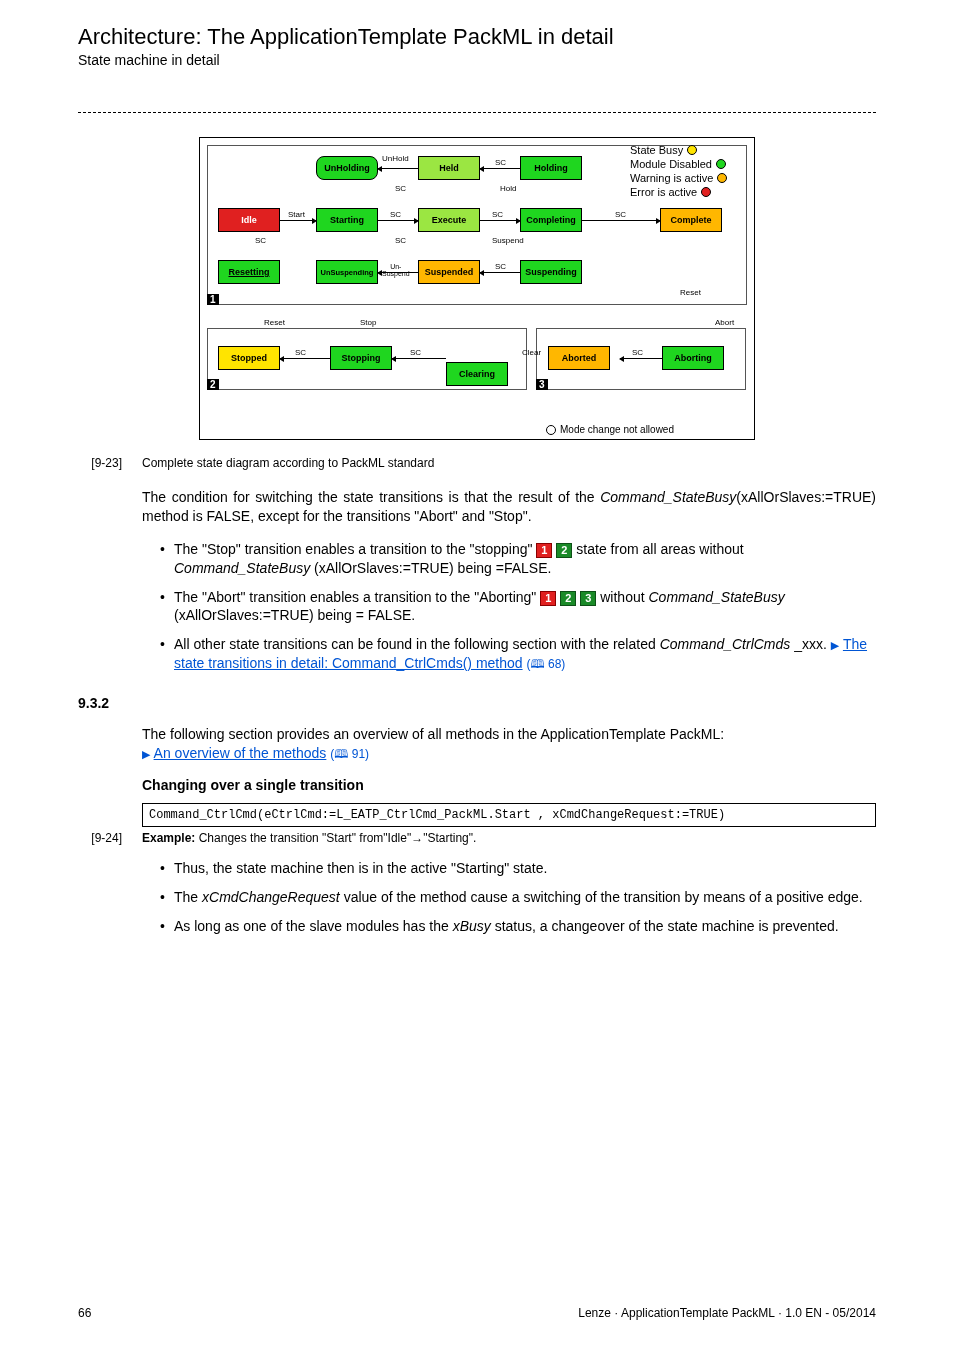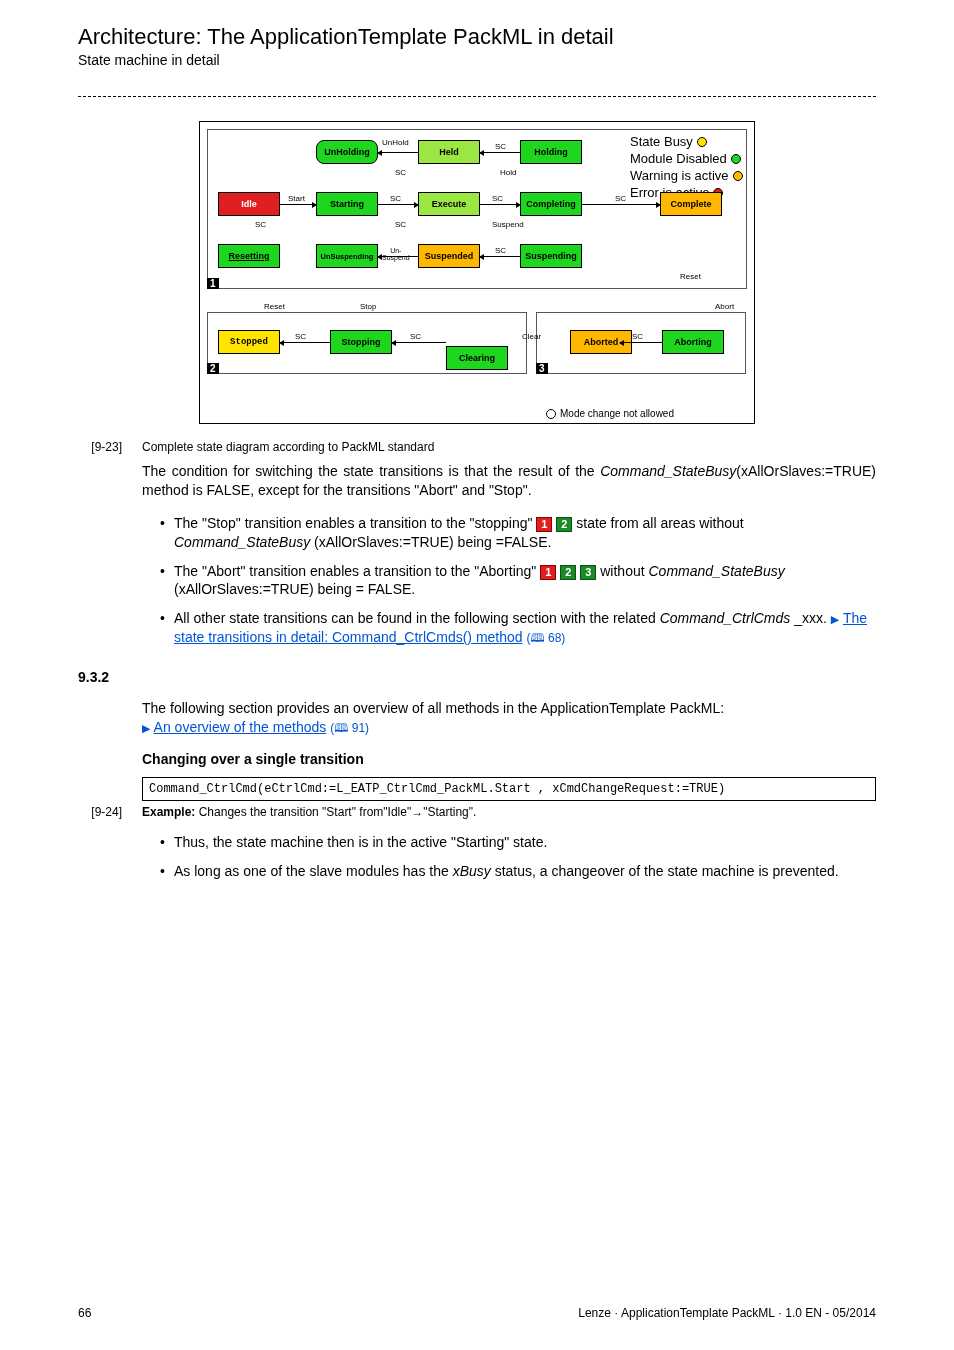--- a/index.html
+++ b/index.html
@@ -6,21 +6,21 @@
   body {
     font-family: "Segoe UI", "Myriad Pro", Arial, sans-serif;
     width: 954px;
     height: 1350px;
     background: #fff;
     color: #000;
     position: relative;
     padding: 24px 78px 0 78px;
   }
   .page-title { font-size: 22px; font-weight: 400; margin-bottom: 2px; }
-  .page-subtitle { font-size: 14px; margin-bottom: 28px; }
+  .page-subtitle { font-size: 14px; margin-bottom: 44px; }
   .dashed-rule {
     border: none;
     border-top: 1.2px dashed #000;
     margin: 0 0 24px 0;
     letter-spacing: 2px;
   }
   .diagram-wrap { text-align: center; }
   .diagram {
     display: inline-block;
     width: 556px;
@@ -40,30 +40,30 @@
     font-size: 9px; font-weight: bold;
     display: flex; align-items: center; justify-content: center;
     border: 1px solid #000;
   }
   .green { background:#1fd61f; }
   .ygrn { background:#9be642; }
   .orange { background:#ffb700; }
   .yellow { background:#ffe400; }
   .red { background:#e02020; color:#fff; }
   .llab { position:absolute; font-size:8px; color:#000; }
-  .legend { position:absolute; right:6px; top:12px; width:118px; font-size:13px; }
+  .legend { position:absolute; right:6px; top:6px; width:118px; font-size:11px; }
   .legend div { display:flex; align-items:center; gap:4px; margin-bottom:2px; }
   .circ { width:10px; height:10px; border:1px solid #000; border-radius:50%; }
   .c1 { background:#ffe400; } .c2 { background:#1fd61f; } .c3 { background:#ffb700;} .c4 { background:#e02020;}
   .modechg { position:absolute; bottom:4px; right:80px; font-size:10px; display:flex; align-items:center; gap:4px;}
   .arrow { position:absolute; height:0; border-top:1px solid #000; }
   .arrow:after { content:''; position:absolute; right:-1px; top:-3px; border-left:5px solid #000; border-top:3px solid transparent; border-bottom:3px solid transparent;}
   .arrowL:after { left:-1px; right:auto; border-left:none; border-right:5px solid #000;}
 
-  .caption-row { display:flex; gap:20px; font-size:12px; margin-bottom:8px; }
+  .caption-row { display:flex; gap:20px; font-size:12px; margin-bottom:18px; }
   .caption-key { width:44px; text-align:right; }
   .caption-txt { flex:1; }
 
   .body-text { font-size: 14px; text-align: justify; margin-left: 64px; margin-bottom: 14px; line-height: 1.35; }
   .bullets { margin-left: 82px; margin-bottom: 22px; font-size:14px; }
   .bullets li { list-style: none; position: relative; padding-left: 14px; margin-bottom: 10px; line-height:1.35; }
   .bullets li:before { content:"•"; position:absolute; left:0; top:0; }
   .num-badge { display:inline-block; background:#e02020; color:#fff; font-weight:bold; font-size:11px; padding:1px 4px; line-height:1; border:1px solid #8a0000; }
   .num-badge.g { background:#1a8a28; border-color:#0d5016;}
   .italic { font-style: italic; }
@@ -129,24 +129,24 @@
     <div class="sbox green" style="left:116px; top:70px;">Starting</div>
     <div class="sbox ygrn" style="left:218px; top:70px;">Execute</div>
     <div class="sbox green" style="left:320px; top:70px;">Completing</div>
     <div class="sbox orange" style="left:460px; top:70px;">Complete</div>
     
     <div class="sbox green" style="left:18px; top:122px;text-decoration:underline;">Resetting</div>
     <div class="sbox green" style="left:116px; top:122px; font-size:7.5px;">UnSuspending</div>
     <div class="sbox orange" style="left:218px; top:122px;">Suspended</div>
     <div class="sbox green" style="left:320px; top:122px;">Suspending</div>
     
-    <div class="sbox yellow" style="left:18px; top:208px;font-family:Liberation Mono, monospace;">Stopped</div>
+    <div class="sbox yellow" style="left:18px; top:208px;">Stopped</div>
     <div class="sbox green" style="left:130px; top:208px;">Stopping</div>
     <div class="sbox green" style="left:246px; top:208px;margin-top:16px;">Clearing</div>
-    <div class="sbox orange" style="left:370px; top:208px;">Aborted</div>
+    <div class="sbox orange" style="left:348px; top:208px;">Aborted</div>
     <div class="sbox green" style="left:462px; top:208px;">Aborting</div>
 
     
     <div class="arrow" style="left:80px; top:82px; width:36px;"></div>
     <span class="llab" style="left:88px; top:72px;">Start</span>
     <div class="arrow" style="left:178px; top:82px; width:40px;"></div>
     <span class="llab" style="left:190px; top:72px;">SC</span>
     <div class="arrow" style="left:280px; top:82px; width:40px;"></div>
     <span class="llab" style="left:292px; top:72px;">SC</span>
     <div class="arrow" style="left:382px; top:82px; width:78px;"></div>
@@ -236,20 +236,23 @@
 <div class="code-block">Command_CtrlCmd(eCtrlCmd:=L_EATP_CtrlCmd_PackML.Start , xCmdChangeRequest:=TRUE)</div>
 
 <div class="caption-row" style="margin-bottom:14px;">
   <div class="caption-key">[9-24]</div>
   <div class="caption-txt"><b>Example:</b><span> Changes the transition "Start" from"Idle"→"Starting".</span></div>
 </div>
 
 <ul class="bullets">
   <li>Thus, the state machine then is in the active "Starting" state.</li>
   <li>
+    <span>The </span><span class="italic">xCmdChangeRequest</span><span> value of the method cause a switching of the transition by means of a positive edge.</span>
+  </li>
+  <li>
     <span>As long as one of the slave modules has the </span><span class="italic">xBusy</span><span> status, a changeover of the state machine is prevented.</span>
   </li>
 </ul>
 
 <div class="footer">
   <span>66</span>
   <span>Lenze · ApplicationTemplate PackML · 1.0 EN - 05/2014</span>
 </div>
 
 </body></html>

